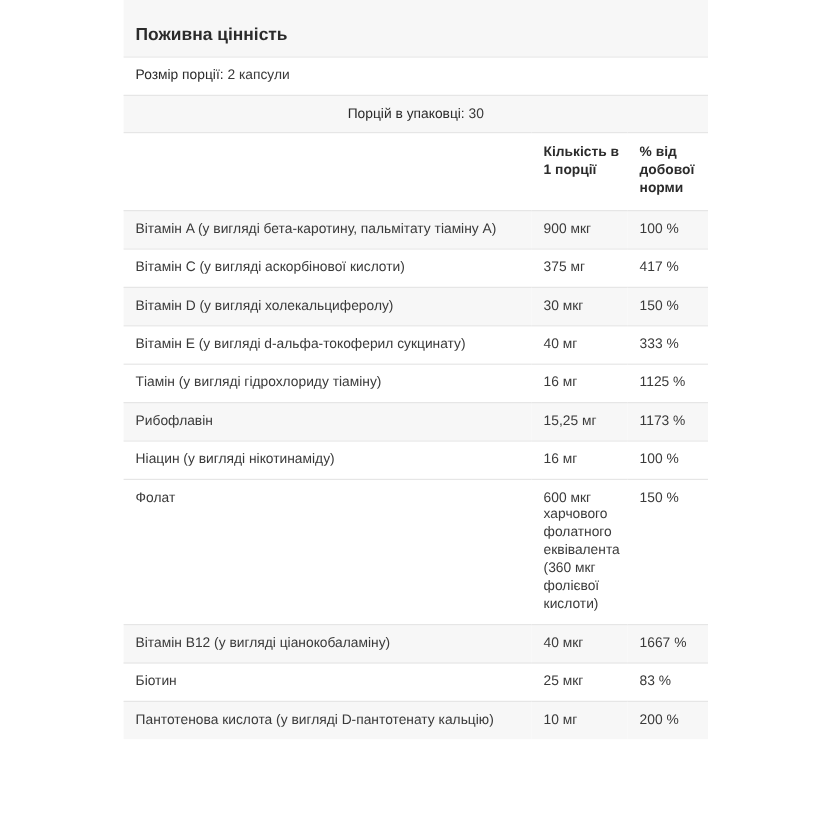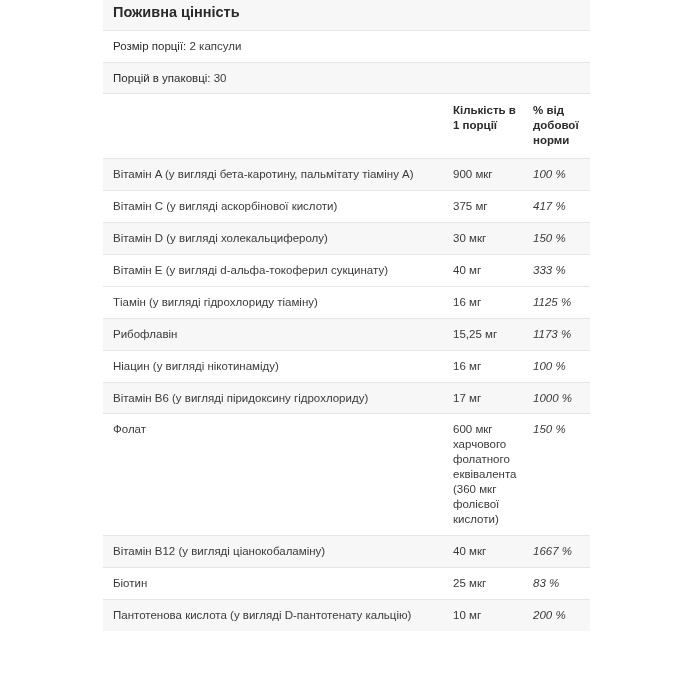--- a/index.html
+++ b/index.html
@@ -31,36 +31,36 @@
     top: 0;
     width: 487px;
   }
 
   
   .facts-title {
     font-size: 14.5px;
     font-weight: bold;
     color: #2b2b2b;
     background: #f7f7f7;
-    padding: 4px 10px 9px 10px;
+    padding: 21px 10px 9px 10px;
     line-height: 1.2;
     box-sizing: border-box;
   }
 
   
   .serving-row {
     font-size: 11.5px;
     line-height: 1.25;
     padding: 8px 10px 8px 10px;
     box-sizing: border-box;
     border-top: 1px solid #e6e6e6;
     color: #3a3a3a;
   }
   .serving-row.shade-white { background: #ffffff; }
-  .serving-row.shade-gray  { background: #f7f7f7; }
+  .serving-row.shade-gray  { background: #f7f7f7; text-align: center; }
   .serving-label {
     font-weight: normal;
     color: #2b2b2b;
   }
   .serving-value {
     font-weight: normal;
     color: #3a3a3a;
   }
 
   
@@ -93,21 +93,21 @@
     padding-top: 9px;
     padding-bottom: 10px;
   }
   table.facts thead th.h-name { font-weight: bold; }
 
   table.facts tbody tr.shade-gray  td { background: #f7f7f7; }
   table.facts tbody tr.shade-white td { background: #ffffff; }
 
   td.cell-name   { color: #3a3a3a; }
   td.cell-amount { color: #3a3a3a; padding-left: 10px; }
-  td.cell-pct    { color: #3a3a3a; padding-left: 10px; font-style: italic; }
+  td.cell-pct    { color: #3a3a3a; padding-left: 10px; }
 </style>
 </head>
 <body>
 
 <div class="page">
   <div class="panel">
 
     <div class="facts-title">Поживна цінність</div>
 
     <div class="serving-row shade-white">
@@ -162,25 +162,20 @@
           <tr class="shade-gray">
             <td class="cell-name">Рибофлавін</td>
             <td class="cell-amount">15,25 мг</td>
             <td class="cell-pct">1173 %</td>
           </tr>
           <tr class="shade-white">
             <td class="cell-name">Ніацин (у вигляді нікотинаміду)</td>
             <td class="cell-amount">16 мг</td>
             <td class="cell-pct">100 %</td>
           </tr>
-          <tr class="shade-gray">
-            <td class="cell-name">Вітамін B6 (у вигляді піридоксину гідрохлориду)</td>
-            <td class="cell-amount">17 мг</td>
-            <td class="cell-pct">1000 %</td>
-          </tr>
           <tr class="shade-white">
             <td class="cell-name">Фолат</td>
             <td class="cell-amount">600 мкг харчового фолатного еквівалента (360 мкг фолієвої кислоти)</td>
             <td class="cell-pct">150 %</td>
           </tr>
           <tr class="shade-gray">
             <td class="cell-name">Вітамін B12 (у вигляді ціанокобаламіну)</td>
             <td class="cell-amount">40 мкг</td>
             <td class="cell-pct">1667 %</td>
           </tr>

